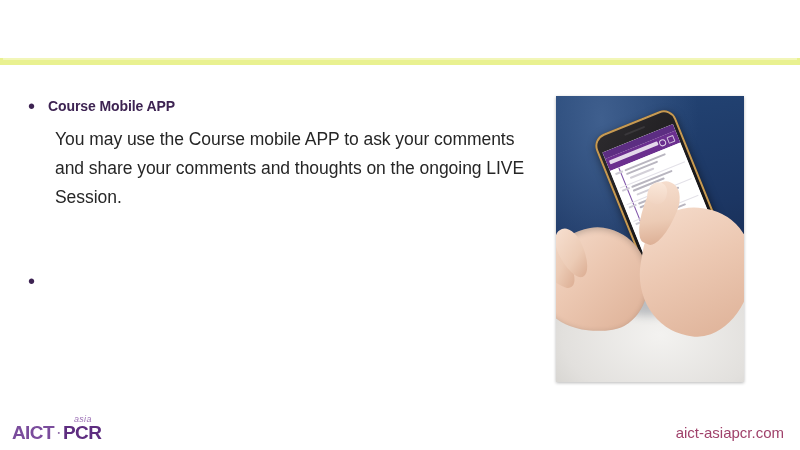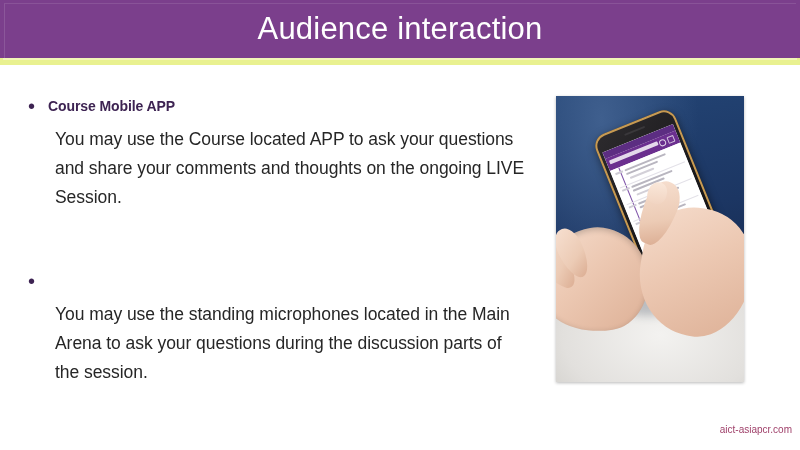--- a/index.html
+++ b/index.html
@@ -375,53 +375,49 @@
     display: inline-block;
     width: 9px;
     text-align: center;
     color: #8E6BA8;
     font-size: 12px;
     vertical-align: 2px;
   }
   .logo-pcr { color: #5E2D80; }
   .site {
     position: absolute;
-    right: 8px;
+    right: 16px;
     top: 424px;
-    font-size: 10px;
+    font-size: 15px;
     color: #A0426B;
     font-family: "Liberation Sans", sans-serif;
   }
 </style>
 </head>
 <body>
 
 <div class="slide">
 
-  <div class="title-bar">
-    <div class="title-text">Audience interaction</div>
-  </div>
   <div class="accent-band"></div>
   <div class="accent-band-inner"></div>
 
   <div class="content">
 
     <div class="block">
       <div class="bullet-row">
         <div class="bullet-dot">•</div>
         <div class="bullet-heading">Course Mobile APP</div>
       </div>
-      <div class="para">You may use the Course located APP to ask your questions and share your comments and thoughts on the ongoing LIVE Session.</div>
+      <div class="para">You may use the Course mobile APP to ask your comments and share your comments and thoughts on the ongoing LIVE Session.</div>
     </div>
 
     <div class="block block-2">
       <div class="bullet-row">
         <div class="bullet-dot">•</div>
       </div>
-      <div class="para">You may use the standing microphones located in the Main Arena to ask your questions during the discussion parts of the session.</div>
     </div>
 
   </div>
 
   <div class="photo">
     <div class="photo-bg"></div>
     <div class="photo-table"></div>
     <div class="hand-shadow"></div>
 
     <div class="phone">
@@ -479,16 +475,22 @@
 
     <div class="hand hand-left">
       <div class="finger fl-1"></div>
       <div class="finger fl-2"></div>
     </div>
     <div class="hand hand-right"></div>
     <div class="finger fr-1"></div>
     <div class="nail"></div>
   </div>
 
+  <div class="logo">
+    <div class="logo-asia">asia</div>
+    <div class="logo-main">
+      <span class="logo-aict">AICT</span><span class="logo-sep">∙</span><span class="logo-pcr">PCR</span>
+    </div>
+  </div>
 
   <div class="site">aict-asiapcr.com</div>
 
 </div>
 
 </body></html>

